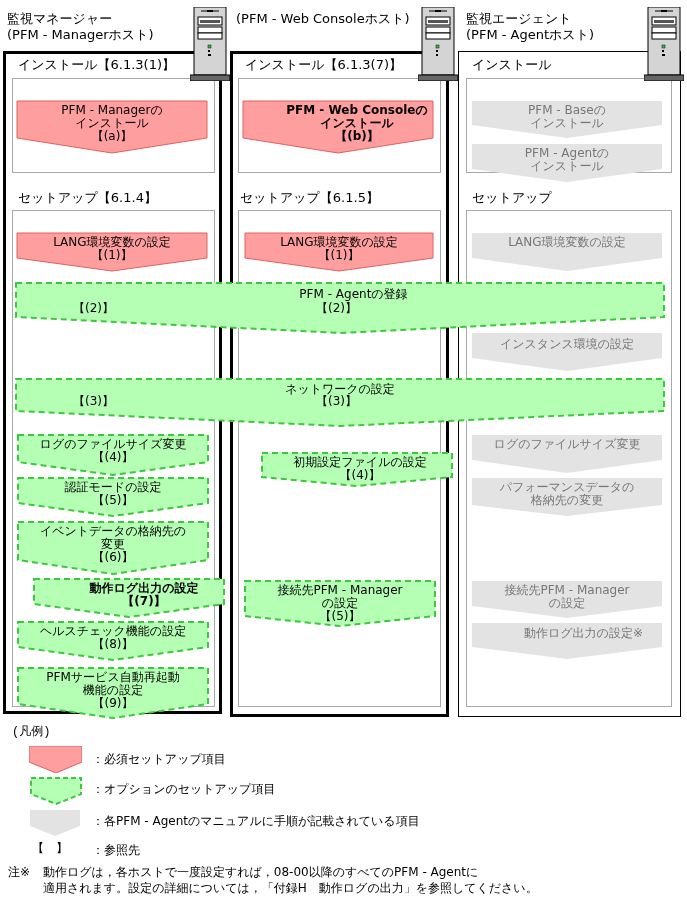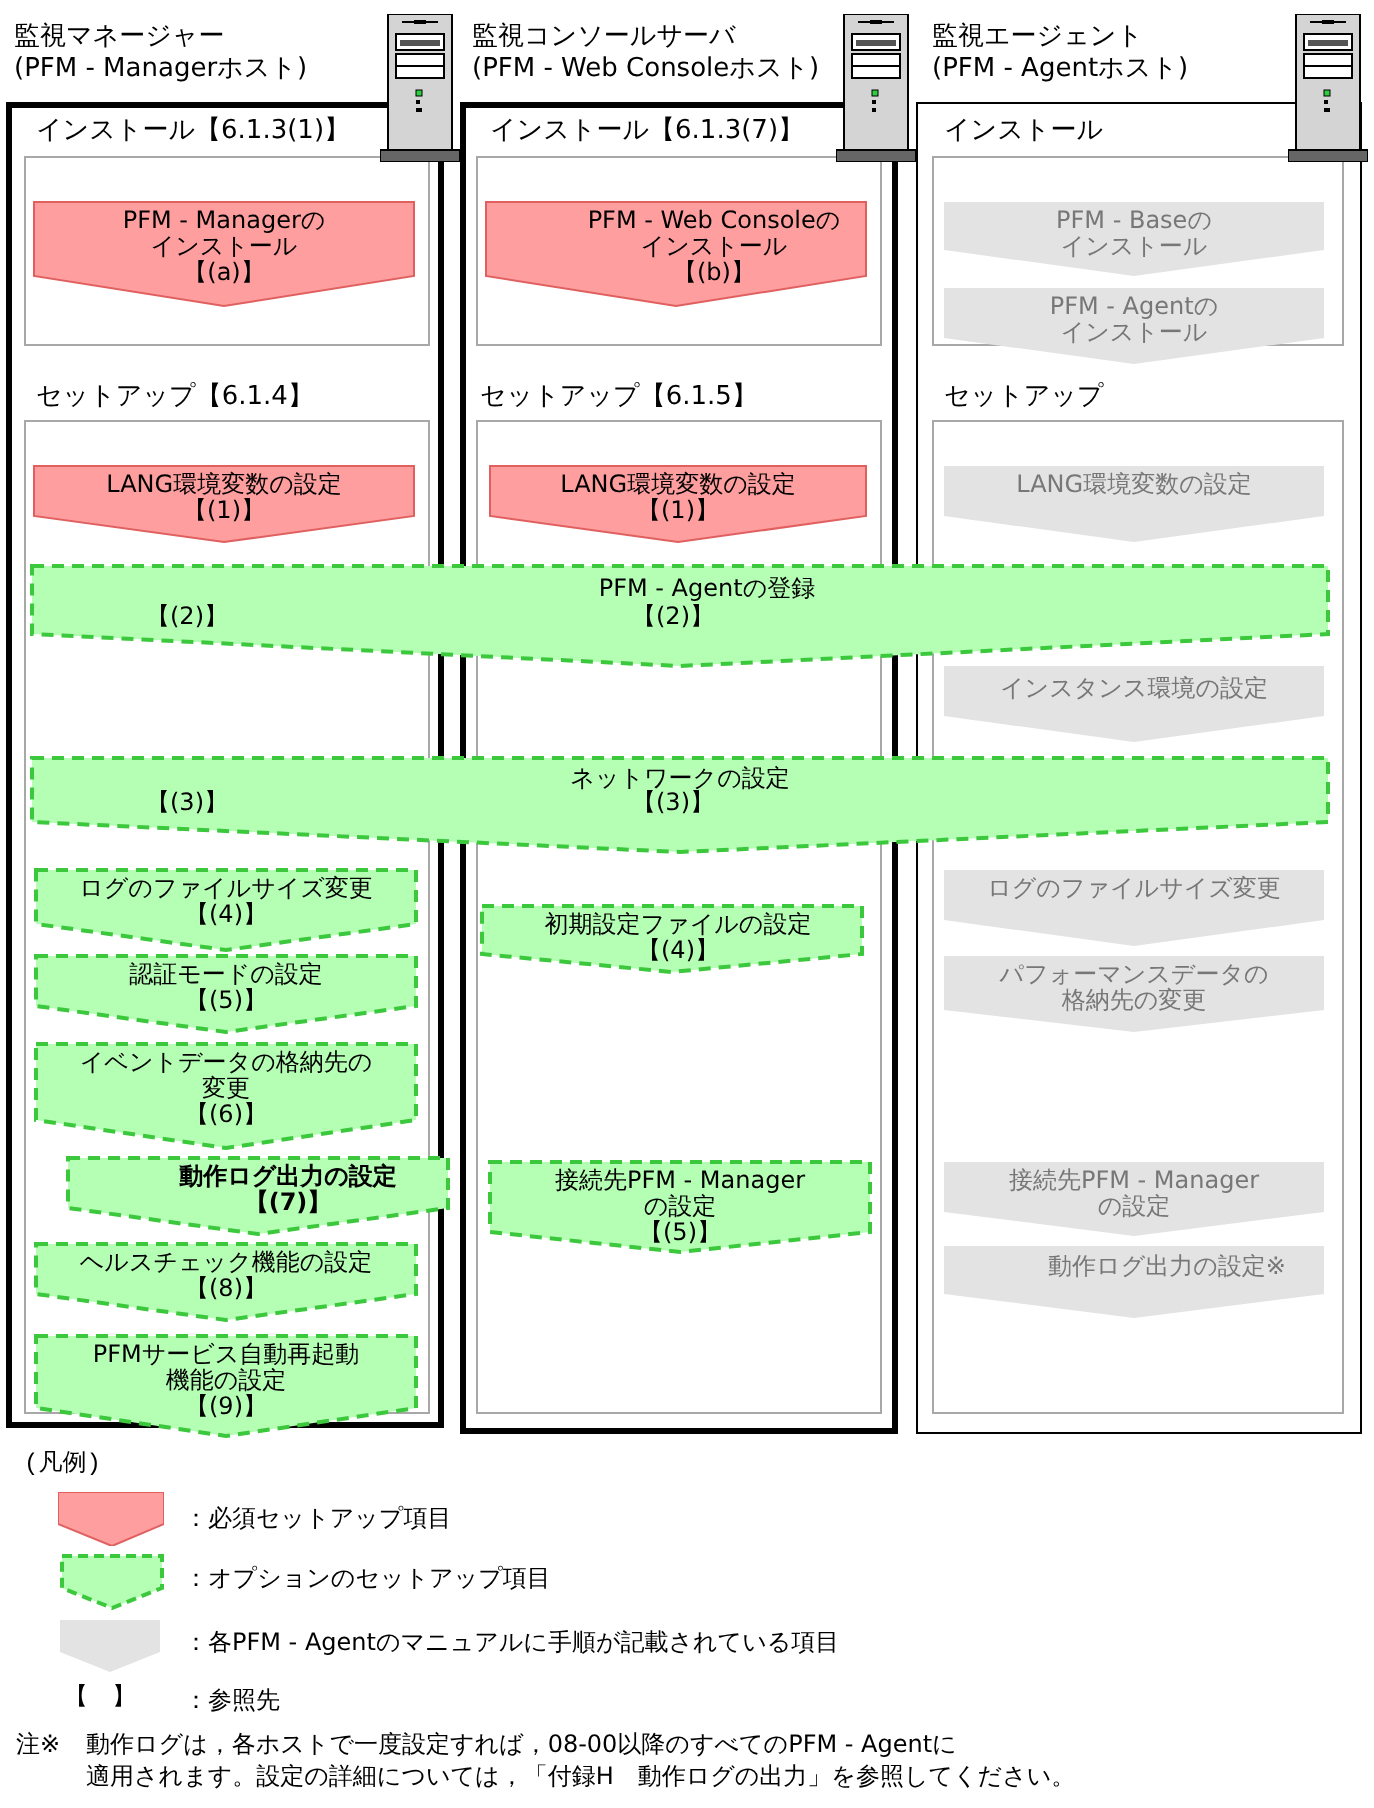--- a/index.html
+++ b/index.html
@@ -22,21 +22,20 @@
   .note { position:absolute; font-size:12px; line-height:16px; white-space:nowrap; }
 </style>
 </head>
 <body>
 
 <div class="host-title" style="left:7px;top:11px;">
   <div>監視マネージャー</div>
   <div>(PFM - Managerホスト)</div>
 </div>
 <div class="host-title" style="left:236px;top:11px;">
-  <div>監視コンソールサーバ</div>
   <div>(PFM - Web Consoleホスト)</div>
 </div>
 <div class="host-title" style="left:466px;top:11px;">
   <div>監視エージェント</div>
   <div>(PFM - Agentホスト)</div>
 </div>
 
 <div class="host-box thick" style="left:3px;top:51px;width:219px;height:663px;"></div>
 <div class="host-box thick" style="left:230px;top:51px;width:219px;height:666px;"></div>
 <div class="host-box thin" style="left:458px;top:51px;width:223px;height:666px;"></div>
@@ -97,21 +96,21 @@
 
 <div class="shape" style="left:17px;top:85px;width:190px;height:52px;">
   <svg width="190" height="52">
       <polygon points="0,0 190,0 190,37 95,52 0,37" fill="#ff9e9e" stroke="#e06060"></polygon>
     </svg>
   <div class="txt" style="top:3px;">PFM - Managerの</div>
   <div class="txt" style="top:16px;">インストール</div>
   <div class="txt" style="top:29px;">【(a)】</div>
 </div>
 
-<div class="shape" style="left:243px;top:85px;width:228px;height:52px;">
+<div class="shape" style="left:243px;top:85px;width:228px;height:52px;font-weight:bold;">
   <svg width="190" height="52">
       <polygon points="0,0 190,0 190,37 95,52 0,37" fill="#ff9e9e" stroke="#e06060"></polygon>
     </svg>
   <div class="txt" style="top:3px;">PFM - Web Consoleの</div>
   <div class="txt" style="top:16px;">インストール</div>
   <div class="txt" style="top:29px;">【(b)】</div>
 </div>
 
 <div class="shape grey" style="left:472px;top:85px;width:190px;height:37px;">
   <svg width="190" height="37">
@@ -212,21 +211,21 @@
 </div>
 <div class="shape" style="left:18px;top:652px;width:190px;height:50px;">
   <svg width="190" height="50">
       <polygon points="0,0 190,0 190,36 95,50 0,36" fill="#b5ffb5" stroke="#3cc83c" stroke-width="2" stroke-dasharray="6,4"></polygon>
     </svg>
   <div class="txt" style="top:3px;">PFMサービス自動再起動</div>
   <div class="txt" style="top:16px;">機能の設定</div>
   <div class="txt" style="top:29px;">【(9)】</div>
 </div>
 
-<div class="shape" style="left:241px;top:437px;width:196px;height:33px;">
+<div class="shape" style="left:262px;top:437px;width:196px;height:33px;">
   <svg width="190" height="33">
       <polygon points="0,0 190,0 190,24 95,33 0,24" fill="#b5ffb5" stroke="#3cc83c" stroke-width="2" stroke-dasharray="6,4"></polygon>
     </svg>
   <div class="txt" style="top:3px;">初期設定ファイルの設定</div>
   <div class="txt" style="top:16px;">【(4)】</div>
 </div>
 <div class="shape" style="left:245px;top:565px;width:190px;height:45px;">
   <svg width="190" height="45">
       <polygon points="0,0 190,0 190,35 95,45 0,35" fill="#b5ffb5" stroke="#3cc83c" stroke-width="2" stroke-dasharray="6,4"></polygon>
     </svg>

